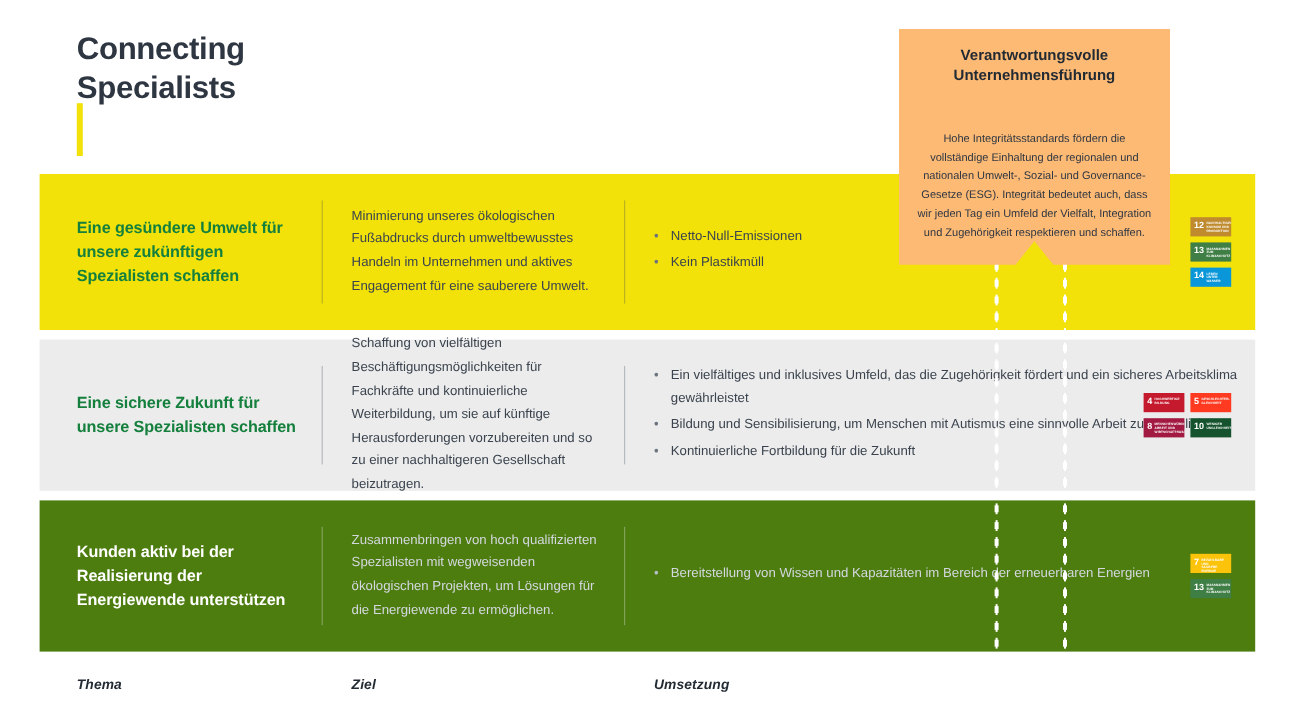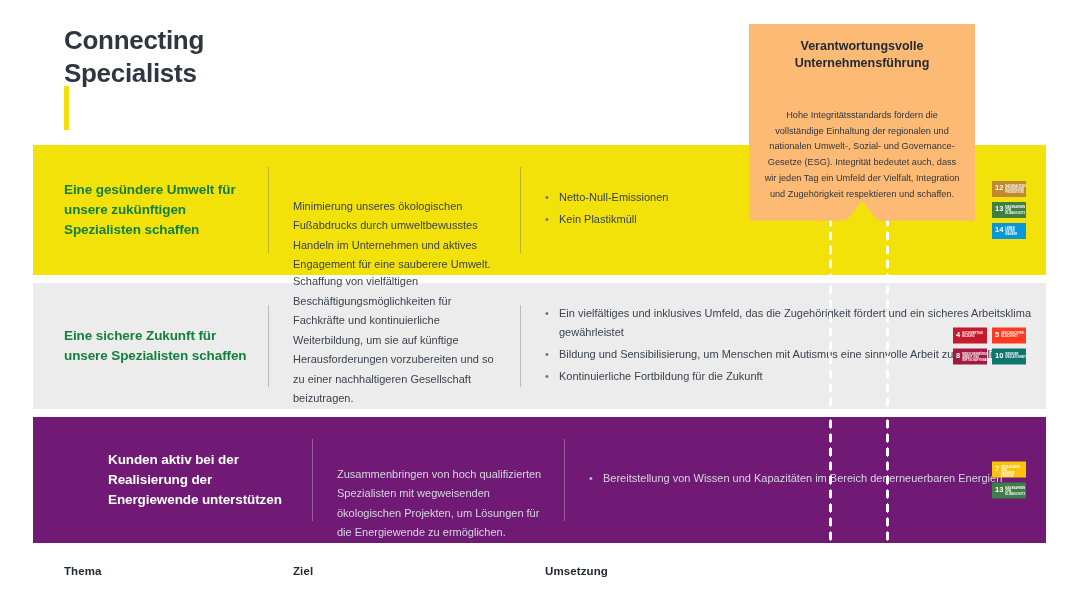--- a/index.html
+++ b/index.html
@@ -22,39 +22,39 @@
     width: 5px; height: 44px; background: #f2e209;
   }
 
   
   .row {
     position: absolute; left: 33px; width: 1013px;
     display: flex; align-items: stretch;
   }
   .row-yellow { top: 145px;  height: 130px; background: #f2e209; }
   .row-gray   { top: 283px;  height: 126px; background: #ececec; }
-  .row-dark   { top: 417px;  height: 126px; background: #701a75; padding-left: 44px; }
+  .row-dark   { top: 417px;  height: 126px; background: #4d7c0f; }
 
   .col-thema {
     width: 235px; flex: 0 0 235px;
     display: flex; align-items: center;
     padding: 0 20px 0 31px;
   }
   .col-thema h3 {
     font-size: 13.5px; font-weight: 700; line-height: 1.48;
     color: #15803d; letter-spacing: -0.1px;
   }
   .row-dark .col-thema h3 { color: #ffffff; }
 
   .vdiv { width: 1px; flex: 0 0 1px; background: rgba(60,70,85,0.30); margin: 22px 0; }
   .row-dark .vdiv { background: rgba(255,255,255,0.30); }
 
   .col-ziel {
     width: 251px; flex: 0 0 251px;
-    display: flex; align-items: flex-end;
+    display: flex; align-items: center;
     padding: 0 18px 0 24px;
   }
   .col-ziel p {
     font-size: 11px; line-height: 1.78; color: #3a434e;
   }
   .row-dark .col-ziel p { color: #d3d8de; }
 
   .col-ums {
     flex: 1 1 auto;
     display: flex; align-items: center;
@@ -121,21 +121,21 @@
   }
   .callout-body {
     font-size: 9.2px; line-height: 1.72; color: #2e3642; text-align: center; margin-top: 36px;
   }
 
   
   .footer {
     position: absolute; left: 33px; top: 549px;
     width: 1013px; height: 44px; display: flex; align-items: center;
   }
-  .footer .col-thema, .footer .col-ziel, .footer .col-ums { align-items: center; }
+  .footer .col-thema, .footer .col-ziel, .footer .col-ums { align-items: center; font-style: italic; }
   .footer .f-label {
     font-size: 11.5px; font-weight: 700; color: #222a33; letter-spacing: 0.1px;
   }
   .footer .vdiv { background: rgba(60,70,85,0.35); margin: 6px 0; }
 </style>
 </head>
 <body>
 
 <div id="stage">
 
@@ -262,21 +262,21 @@
             <div class="sdg-glyph">
               <svg width="17" height="17" viewBox="0 0 24 24" fill="none" stroke="#fff" stroke-width="1.8">
                 <path d="M3.5 20h17" stroke-width="1.6"></path>
                 <rect x="5" y="13" width="3" height="7" fill="#fff" stroke="none"></rect>
                 <rect x="10.5" y="10" width="3" height="10" fill="#fff" stroke="none"></rect>
                 <rect x="16" y="6" width="3" height="14" fill="#fff" stroke="none"></rect>
                 <path d="M4.5 9l5-3.5 4 2.5 6-5" stroke-width="1.4"></path>
               </svg>
             </div>
           </div>
-          <div class="sdg" style="background: #0f766e;">
+          <div class="sdg" style="background: #14532d;">
             <div class="sdg-top">
               <span class="sdg-num">10</span>
               <span class="sdg-name">WENIGER
 UNGLEICHHEITEN</span>
             </div>
             <div class="sdg-glyph">
               <svg width="17" height="17" viewBox="0 0 24 24" fill="none" stroke="#fff" stroke-width="1.8">
                 <path d="M6.5 10.5h11M6.5 13.5h11" stroke-width="1.8"></path>
                 <path d="M12 2.6l3 3.3h-6l3-3.3zM12 21.4l3-3.3h-6l3 3.3z" fill="#fff" stroke="none"></path>
                 <path d="M2.3 12l3.3-3v6L2.3 12zM21.7 12l-3.3-3v6l3.3-3z" fill="#fff" stroke="none"></path>

